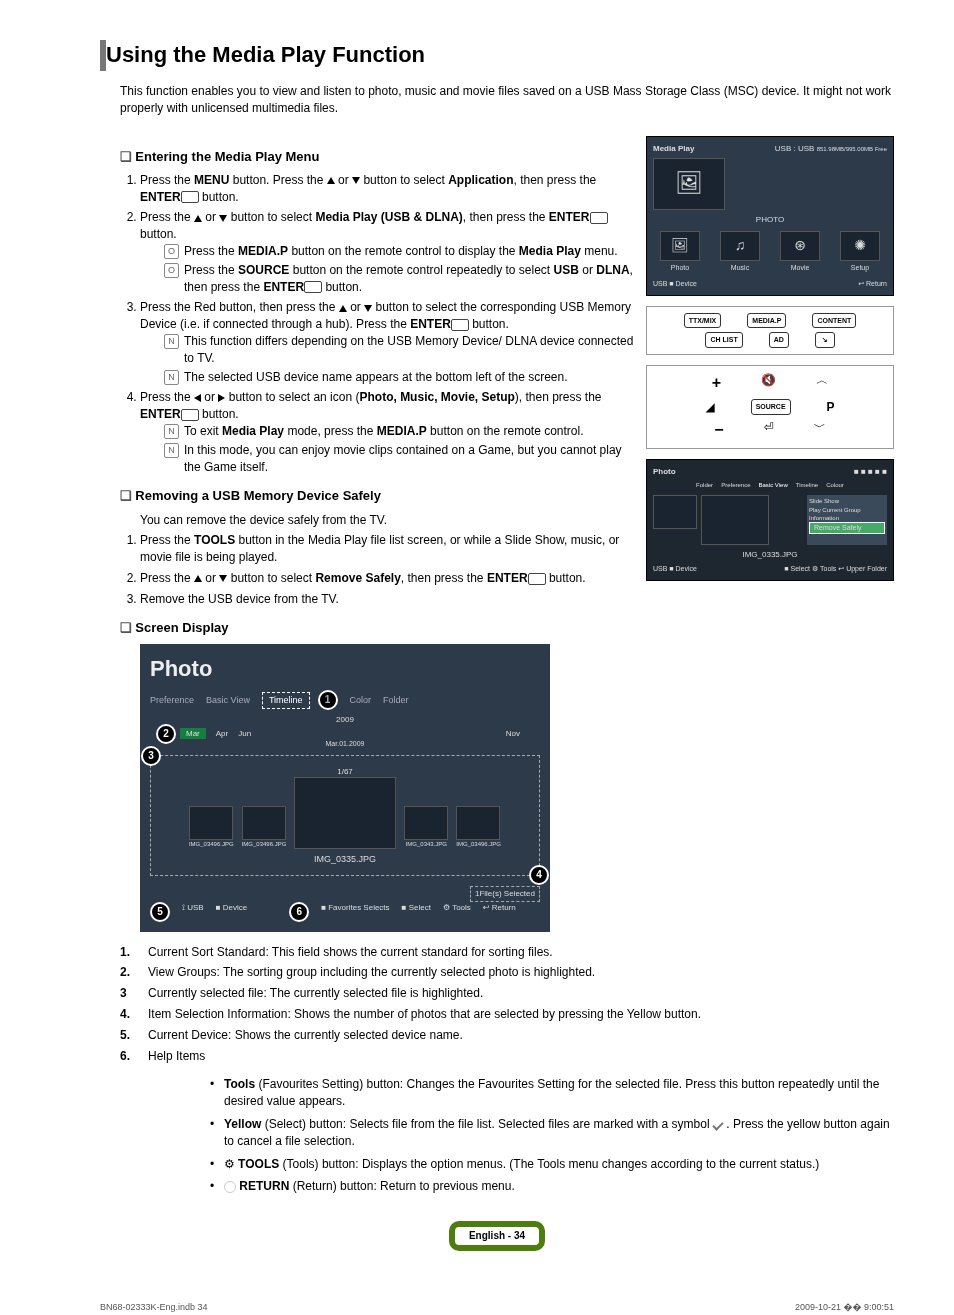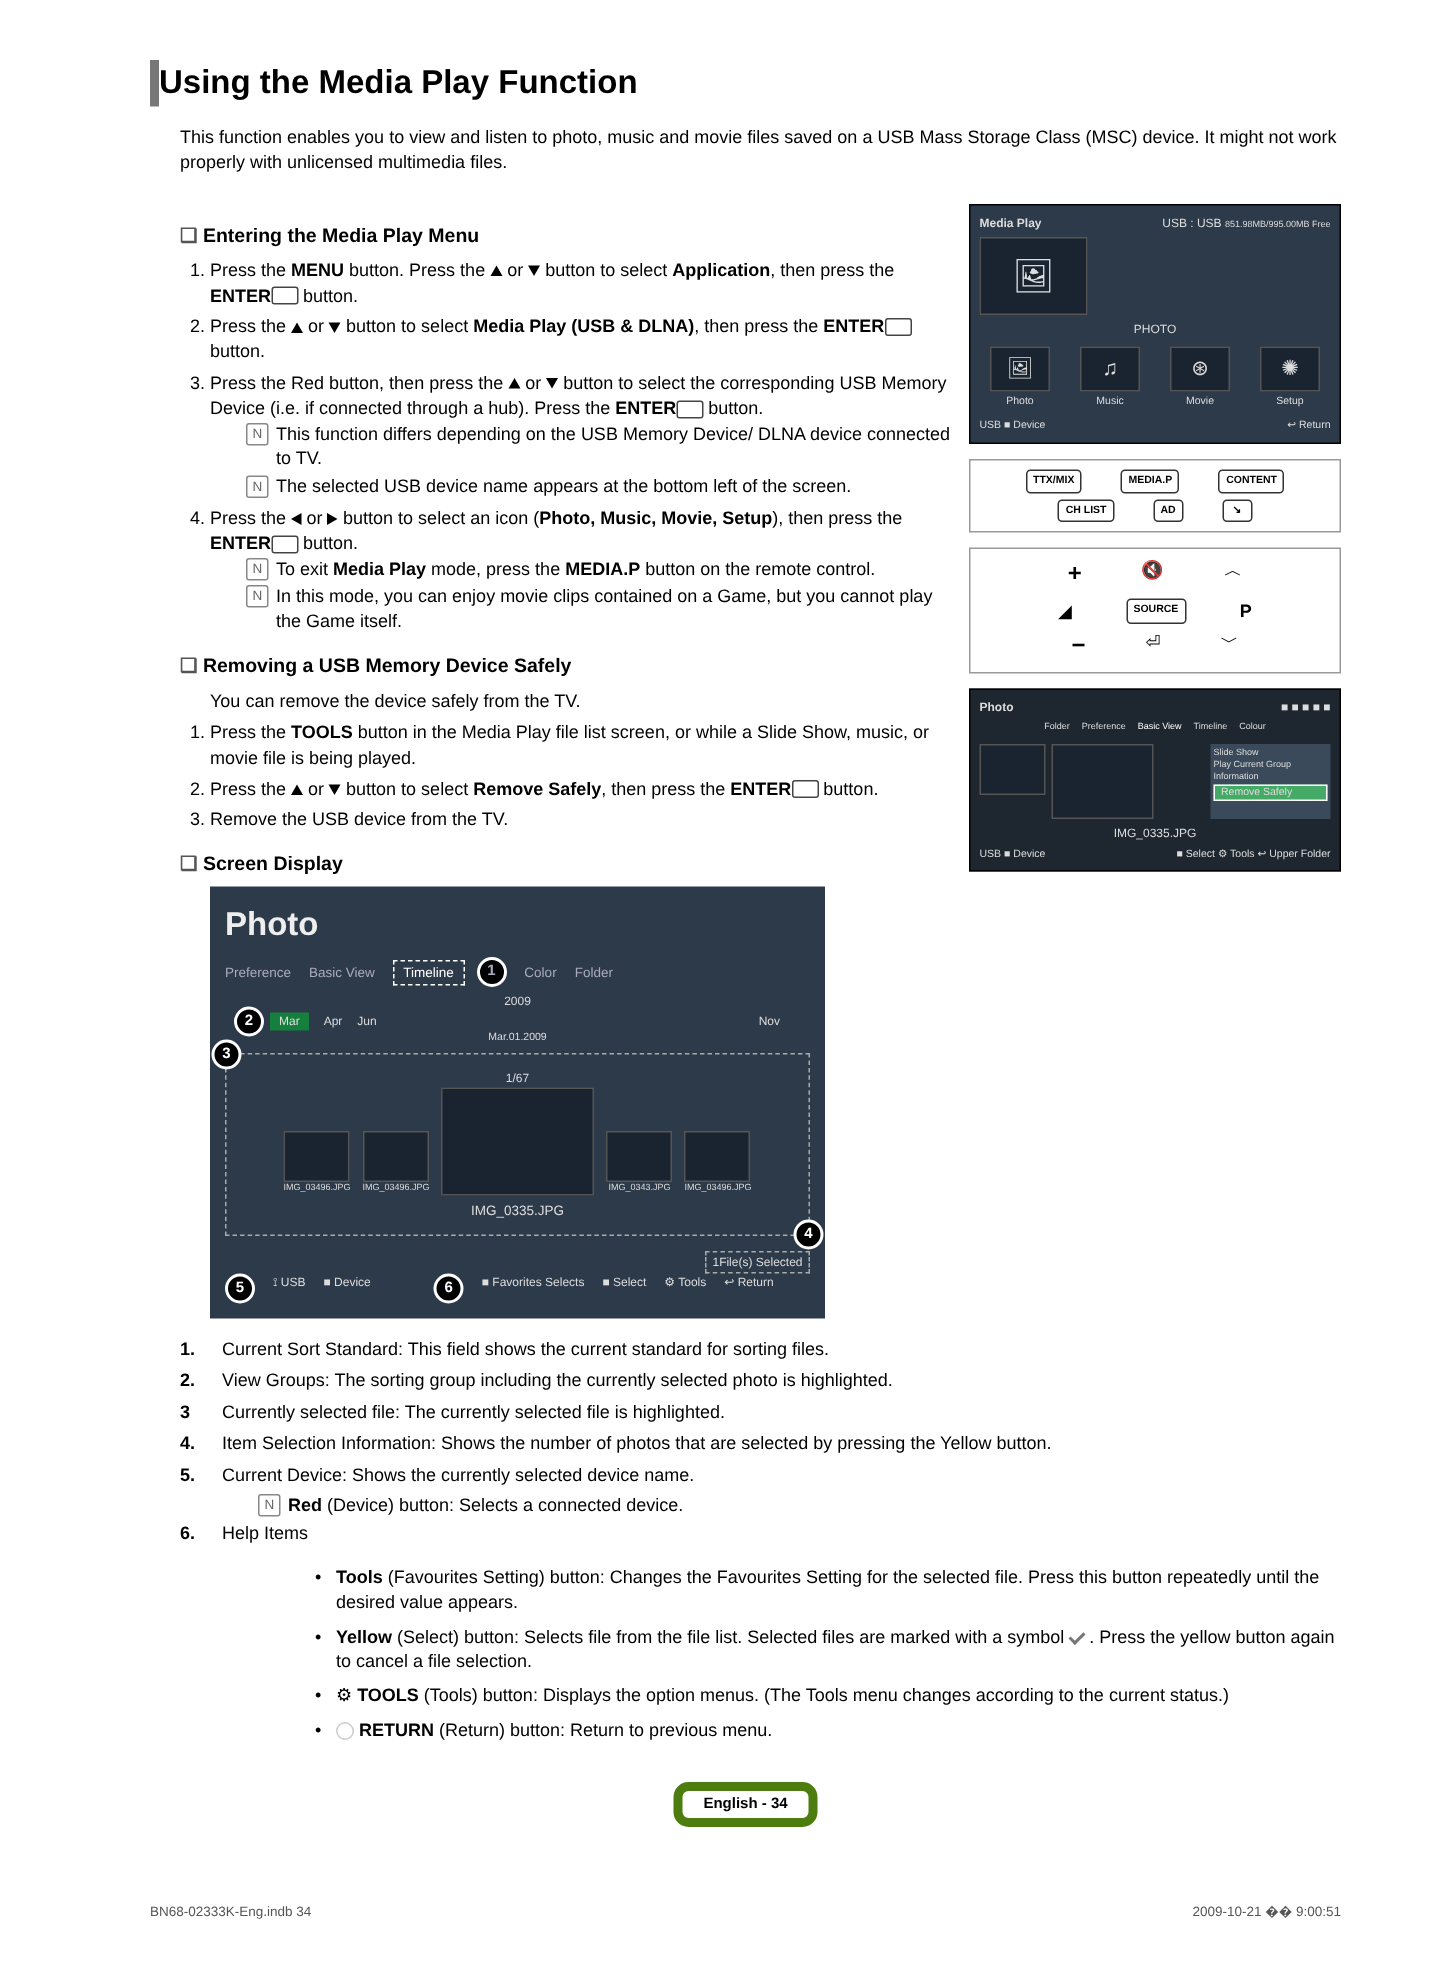--- a/index.html
+++ b/index.html
@@ -66,20 +66,22 @@
 <div class="page-title">Using the Media Play Function</div>
 <div class="intro">This function enables you to view and listen to photo, music and movie files saved on a USB Mass Storage Class (MSC) device. It might not work properly with unlicensed multimedia files.</div>
 
 <div class="sect-row">
 <div class="sect-main">
 
 <div class="subhead">Entering the Media Play Menu</div>
 <ol>
 <li><span>Press the </span><b>MENU</b><span> button. Press the </span><span class="tri up"></span><span> or </span><span class="tri dn"></span><span> button to select </span><b>Application</b><span>, then press the </span><b>ENTER</b><span class="enter-icn"></span><span> button.</span></li>
 <li><span>Press the </span><span class="tri up"></span><span> or </span><span class="tri dn"></span><span> button to select </span><b>Media Play (USB &amp; DLNA)</b><span>, then press the </span><b>ENTER</b><span class="enter-icn"></span><span> button.</span>
+ <div class="note o"><span>Press the </span><b>MEDIA.P</b><span> button on the remote control to display the </span><b>Media Play</b><span> menu.</span></div>
+ <div class="note o"><span>Press the </span><b>SOURCE</b><span> button on the remote control repeatedly to select </span><b>USB</b><span> or </span><b>DLNA</b><span>, then press the </span><b>ENTER</b><span class="enter-icn"></span><span> button.</span></div>
 </li>
 <li><span>Press the Red button, then press the </span><span class="tri up"></span><span> or </span><span class="tri dn"></span><span> button to select the corresponding USB Memory Device (i.e. if connected through a hub). Press the </span><b>ENTER</b><span class="enter-icn"></span><span> button.</span>
  <div class="note n">This function differs depending on the USB Memory Device/ DLNA device connected to TV.</div>
  <div class="note n">The selected USB device name appears at the bottom left of the screen.</div>
 </li>
 <li><span>Press the </span><span class="tri lf"></span><span> or </span><span class="tri rt"></span><span> button to select an icon (</span><b>Photo, Music, Movie, Setup</b><span>), then press the </span><b>ENTER</b><span class="enter-icn"></span><span> button.</span>
  <div class="note n"><span>To exit </span><b>Media Play</b><span> mode, press the </span><b>MEDIA.P</b><span> button on the remote control.</span></div>
  <div class="note n">In this mode, you can enjoy movie clips contained on a Game, but you cannot play the Game itself.</div>
 </li>
 </ol>
@@ -264,23 +266,20 @@
       <span>Currently selected file: The currently selected file is highlighted.</span>
     </div>
  <div class="legend-row">
       <span class="legend-num">4.</span>
       <span>Item Selection Information: Shows the number of photos that are selected by pressing the Yellow button.</span>
     </div>
  <div class="legend-row">
       <span class="legend-num">5.</span>
       <span>Current Device: Shows the currently selected device name.</span>
     </div>
- <div style="margin-left:28px">
-      <div class="note n"><b>Red</b><span> (Device) button: Selects a connected device.</span></div>
-    </div>
  <div class="legend-row">
       <span class="legend-num">6.</span>
       <span>Help Items</span>
     </div>
  <ul class="legend-sub">
   <li><b>Tools</b><span> (Favourites Setting) button: Changes the Favourites Setting for the selected file. Press this button repeatedly until the desired value appears.</span></li>
   <li><b>Yellow</b><span> (Select) button: Selects file from the file list. Selected files are marked with a symbol </span><span class="check"></span><span> . Press the yellow button again to cancel a file selection.</span></li>
   <li><span>⚙ </span><b>TOOLS</b><span> (Tools) button: Displays the option menus. (The Tools menu changes according to the current status.)</span></li>
   <li><span class="ret"></span> <b>RETURN</b><span> (Return) button: Return to previous menu.</span></li>
  </ul>

